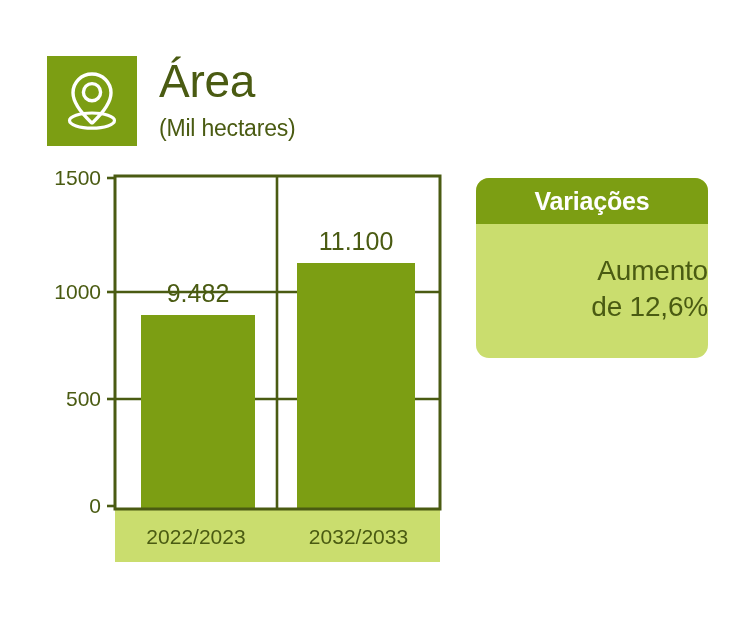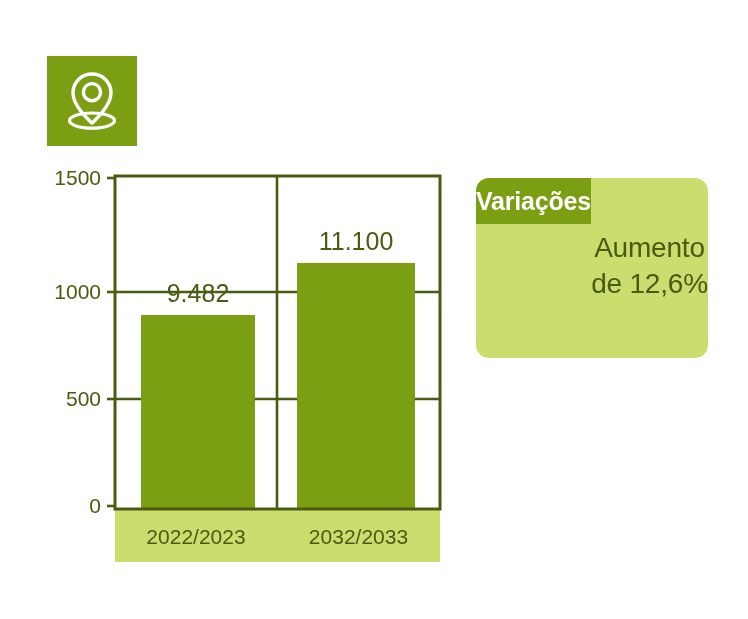--- a/index.html
+++ b/index.html
@@ -70,40 +70,40 @@
   .card {
     position: absolute;
     left: 476px;
     top: 178px;
     width: 232px;
     height: 180px;
     border-radius: 13px;
     overflow: hidden;
     background: #cadd6e;
     display: flex;
-    flex-direction: row;
+    flex-direction: column;
   }
   .card-header {
     background: #7c9e13;
     height: 46px;
     display: flex;
     align-items: center;
     justify-content: center;
   }
   .card-header-label {
     color: #ffffff;
     font-size: 25px;
     font-weight: bold;
     letter-spacing: -0.2px;
   }
   .card-body {
     flex: 1;
     display: flex;
     flex-direction: column;
-    align-items: center;
+    align-items: flex-end;
     justify-content: center;
     padding-bottom: 4px;
   }
   .card-body-line {
     color: #4a5b12;
     font-size: 28px;
     font-weight: 400;
     line-height: 1.28;
     text-align: center;
     letter-spacing: -0.2px;
@@ -117,20 +117,24 @@
     <span>
       <svg width="60" height="66" viewBox="0 0 60 66" fill="none" aria-hidden="true">
 
         <path d="M30 6 C19.5 6 11 14.4 11 24.8 C11 36.5 23.4 48.9 29.2 54.4 C29.65 54.82 30.35 54.82 30.8 54.4 C36.6 48.9 49 36.5 49 24.8 C49 14.4 40.5 6 30 6 Z" stroke="#ffffff" stroke-width="3.4" fill="none" stroke-linejoin="round"></path>
 
         <circle cx="30" cy="24.2" r="8.6" stroke="#ffffff" stroke-width="3.4" fill="none"></circle>
 
         <ellipse cx="30" cy="52.6" rx="22.5" ry="7.6" stroke="#ffffff" stroke-width="3.2" fill="none"></ellipse>
       </svg>
     </span>
+  </div>
+  <div class="header-text">
+    <div class="title">Área</div>
+    <div class="subtitle">(Mil hectares)</div>
   </div>
 </div>
 
 <div class="chart">
   <svg width="748" height="619" viewBox="0 0 748 619" aria-hidden="true">
 
     <rect id="band" x="115" y="509" width="325" height="53" fill="#cadd6e"></rect>
 
     <rect id="plotbg" x="115" y="176" width="325" height="333" fill="#ffffff"></rect>
 

